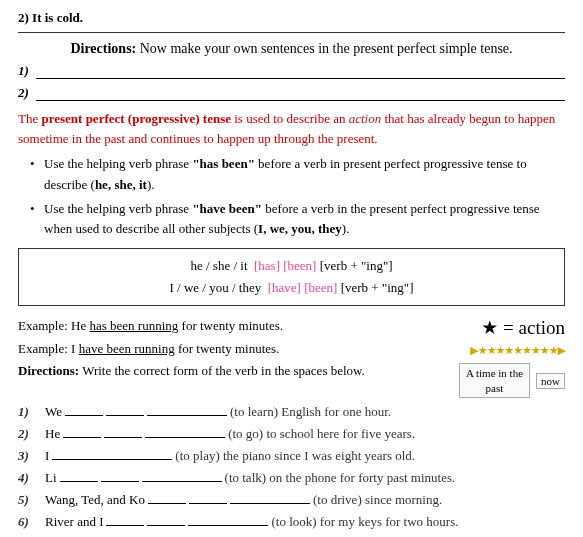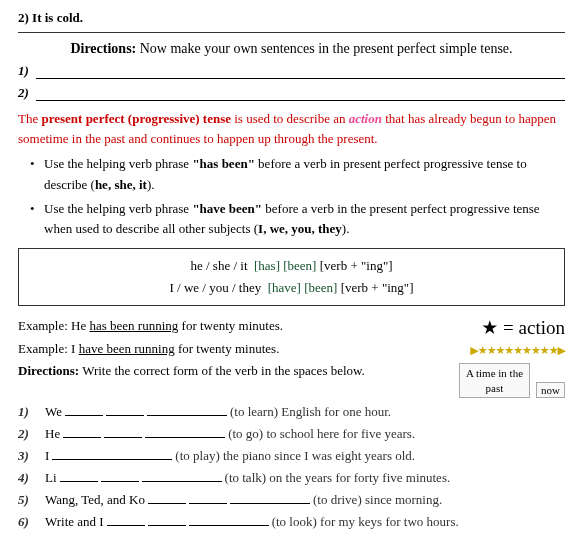--- a/index.html
+++ b/index.html
@@ -40,41 +40,41 @@
       height: 16px;
       display: inline-block;
     }
     .red-para {
       color: #cc0000;
       font-size: 13px;
       margin: 8px 0 6px 0;
       line-height: 1.5;
     }
     .red-para strong { font-weight: bold; color: #cc0000; }
-    .red-para em { font-style: italic; font-weight: bold; color: #ec4899; }
+    .red-para em { font-style: italic; font-weight: normal; color: #b91c1c; }
     .bullet-list {
       margin: 4px 0 8px 12px;
       font-size: 13px;
       line-height: 1.6;
     }
     .bullet-item {
       display: flex;
       gap: 4px;
       margin-bottom: 3px;
     }
     .bullet-dot { min-width: 10px; }
     .formula-box {
       border: 1px solid #333;
       padding: 6px 10px;
       text-align: center;
       margin: 6px 0 10px 0;
       font-size: 13px;
       line-height: 1.7;
     }
-    .formula-box .bracket { color: #14532d; }
+    .formula-box .bracket { color: #ec4899; }
     .example-block {
       font-size: 13px;
       margin-bottom: 3px;
     }
     .example-block .underline-word {
       text-decoration: underline;
     }
     .star-line {
       display: flex;
       align-items: center;
@@ -129,21 +129,21 @@
     }
     .ex-text { white-space: nowrap; }
     .ex-paren { color: #333; }
     .dir-row2 {
       display: flex;
       justify-content: space-between;
       align-items: flex-start;
       margin-bottom: 4px;
     }
     .dir-row2-left { flex: 1; font-size: 13px; }
-    .dir-row2-right { display: flex; gap: 6px; align-items: flex-end; }
+    .dir-row2-right { display: flex; gap: 6px; align-items: center; }
   </style>
 </head>
 <body>
 
 <div class="item-2">
   <span>2)</span>
   <span>It is cold.</span>
 </div>
 
 <hr>
@@ -244,35 +244,35 @@
     <span class="ex-blank-lg" style="min-width:120px;"></span>
     <span class="ex-paren">(to play) the piano since I was eight years old.</span>
   </div>
 
   <div class="ex-item">
     <span class="ex-num">4)</span>
     <span class="ex-text">Li</span>
     <span class="ex-blank"></span>
     <span class="ex-blank"></span>
     <span class="ex-blank-lg"></span>
-    <span class="ex-paren">(to talk) on the years for forty five minutes.</span>
+    <span class="ex-paren">(to talk) on the phone for forty past minutes.</span>
   </div>
 
   <div class="ex-item">
     <span class="ex-num">5)</span>
     <span class="ex-text">Wang, Ted, and Ko</span>
     <span class="ex-blank"></span>
     <span class="ex-blank"></span>
     <span class="ex-blank-lg"></span>
     <span class="ex-paren">(to drive) since morning.</span>
   </div>
 
   <div class="ex-item">
     <span class="ex-num">6)</span>
-    <span class="ex-text">Write and I</span>
+    <span class="ex-text">River and I</span>
     <span class="ex-blank"></span>
     <span class="ex-blank"></span>
     <span class="ex-blank-lg"></span>
     <span class="ex-paren">(to look) for my keys for two hours.</span>
   </div>
 
   <div class="ex-item">
     <span class="ex-num">7)</span>
     <span class="ex-text">The Colorado River</span>
     <span class="ex-blank"></span>

